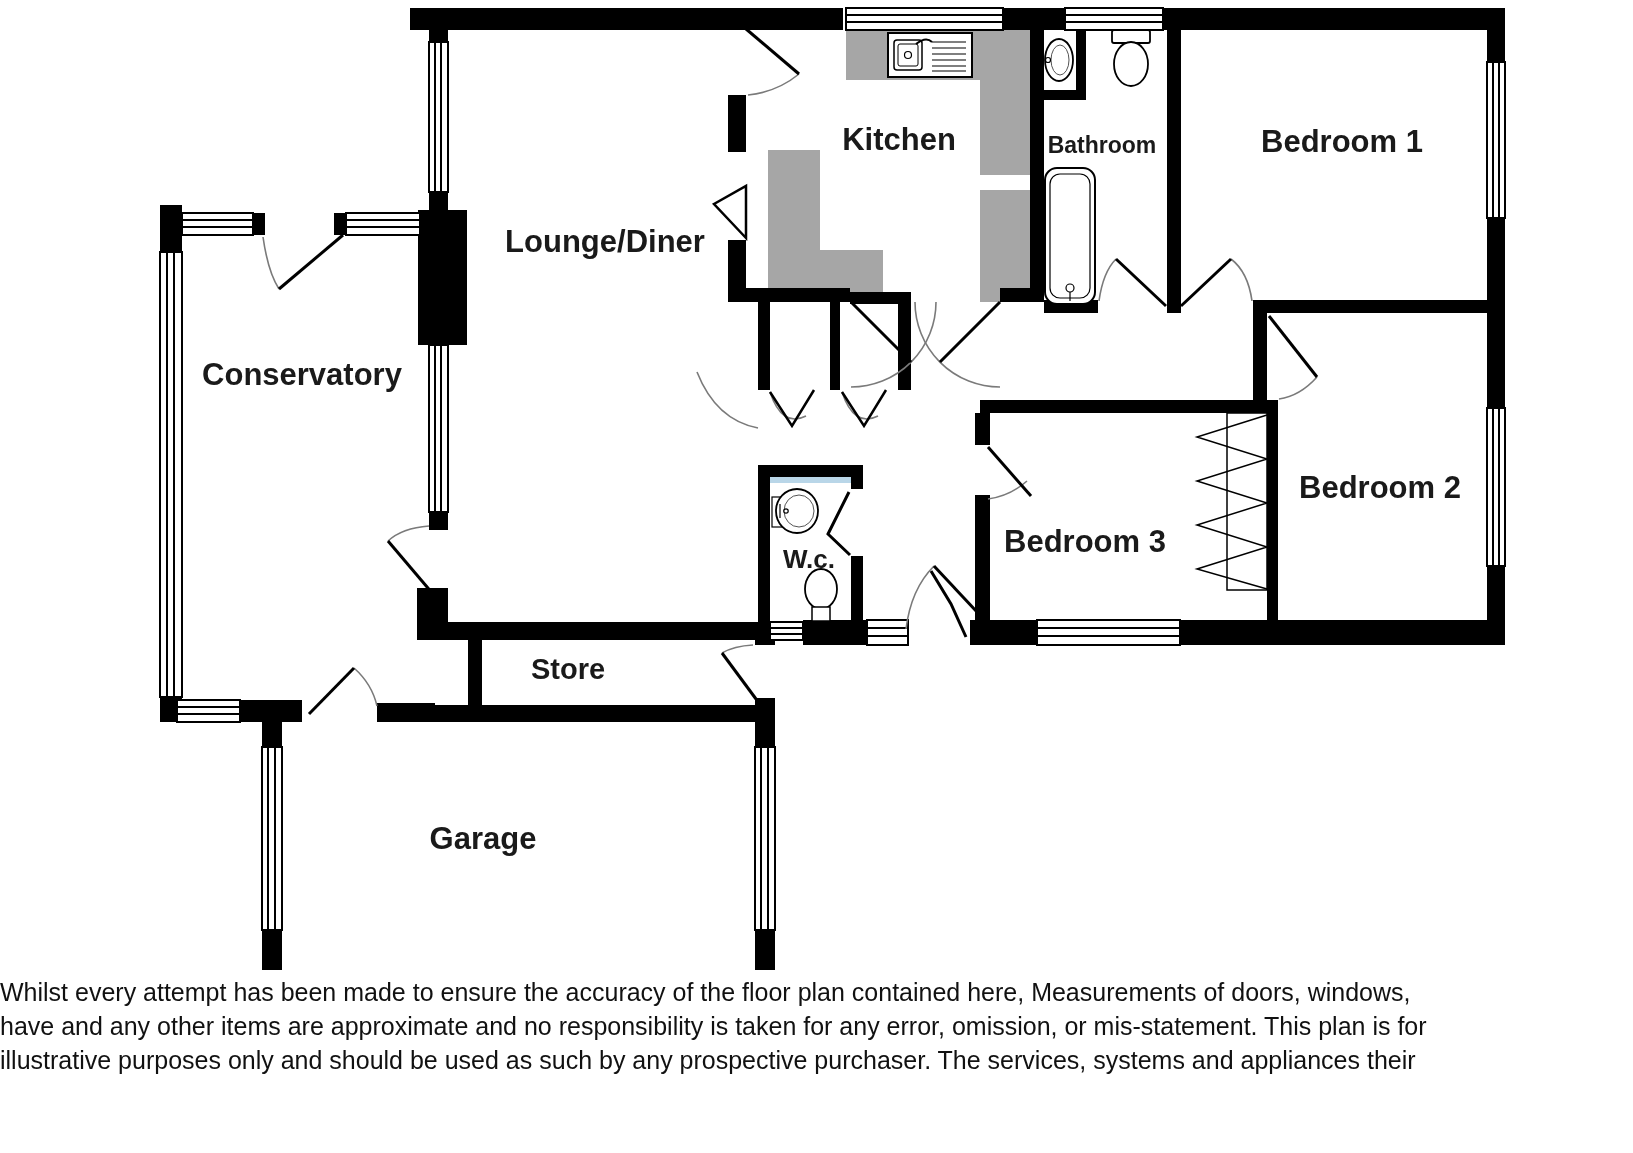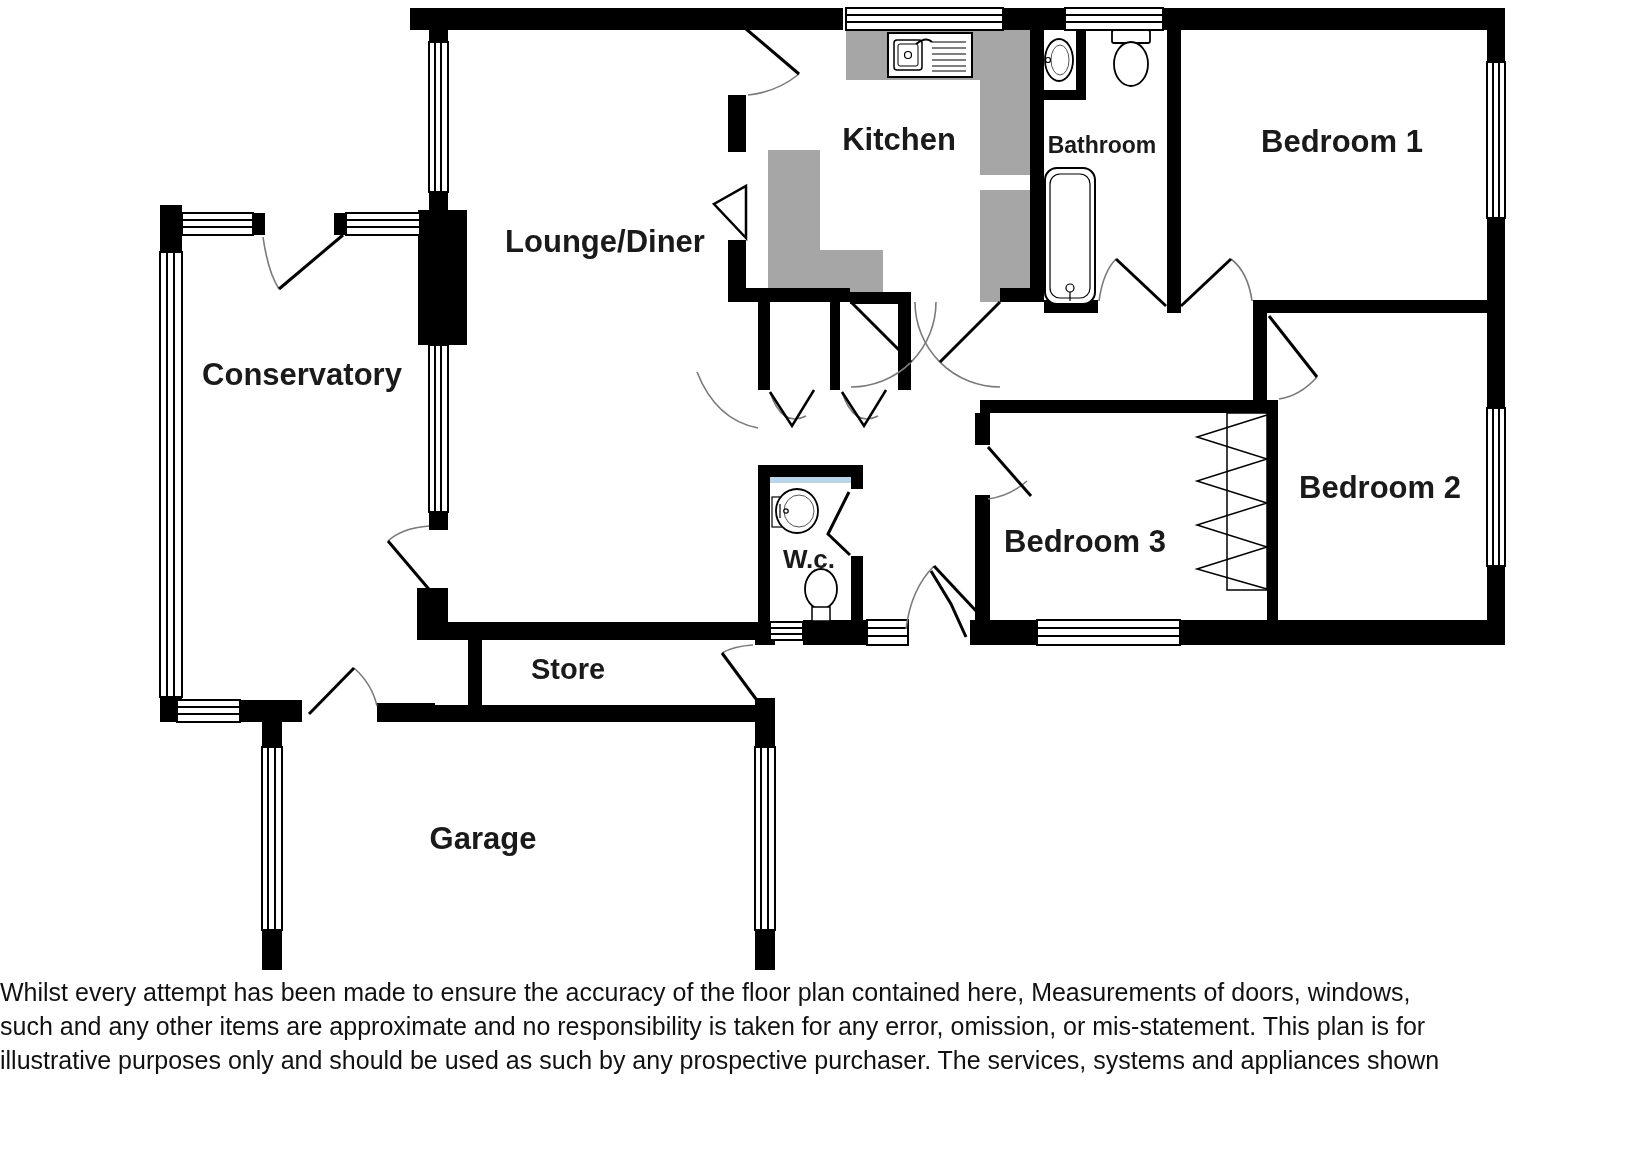--- a/index.html
+++ b/index.html
@@ -278,15 +278,15 @@
     <text class="room-label" x="1085" y="552" font-size="31">Bedroom 3</text>
     <text class="room-label" x="809" y="568" font-size="26">W.c.</text>
     <text class="room-label" x="568" y="679" font-size="29">Store</text>
     <text class="room-label" x="483" y="849" font-size="31">Garage</text>
   </g>
 </svg>
 </div>
 
 <div id="disclaimer">
   <div>Whilst every attempt has been made to ensure the accuracy of the floor plan contained here, Measurements of doors, windows,</div>
-  <div>such and any other items are approximate and no responsibility is taken for any error, omission, or mis-statement. This plan is for</div>
-  <div>illustrative purposes only and should be used as such by any prospective purchaser. The services, systems and appliances shown</div>
+  <div>have and any other items are approximate and no responsibility is taken for any error, omission, or mis-statement. This plan is for</div>
+  <div>illustrative purposes only and should be used as such by any prospective purchaser. The services, systems and appliances their</div>
 </div>
 
 </body></html>

